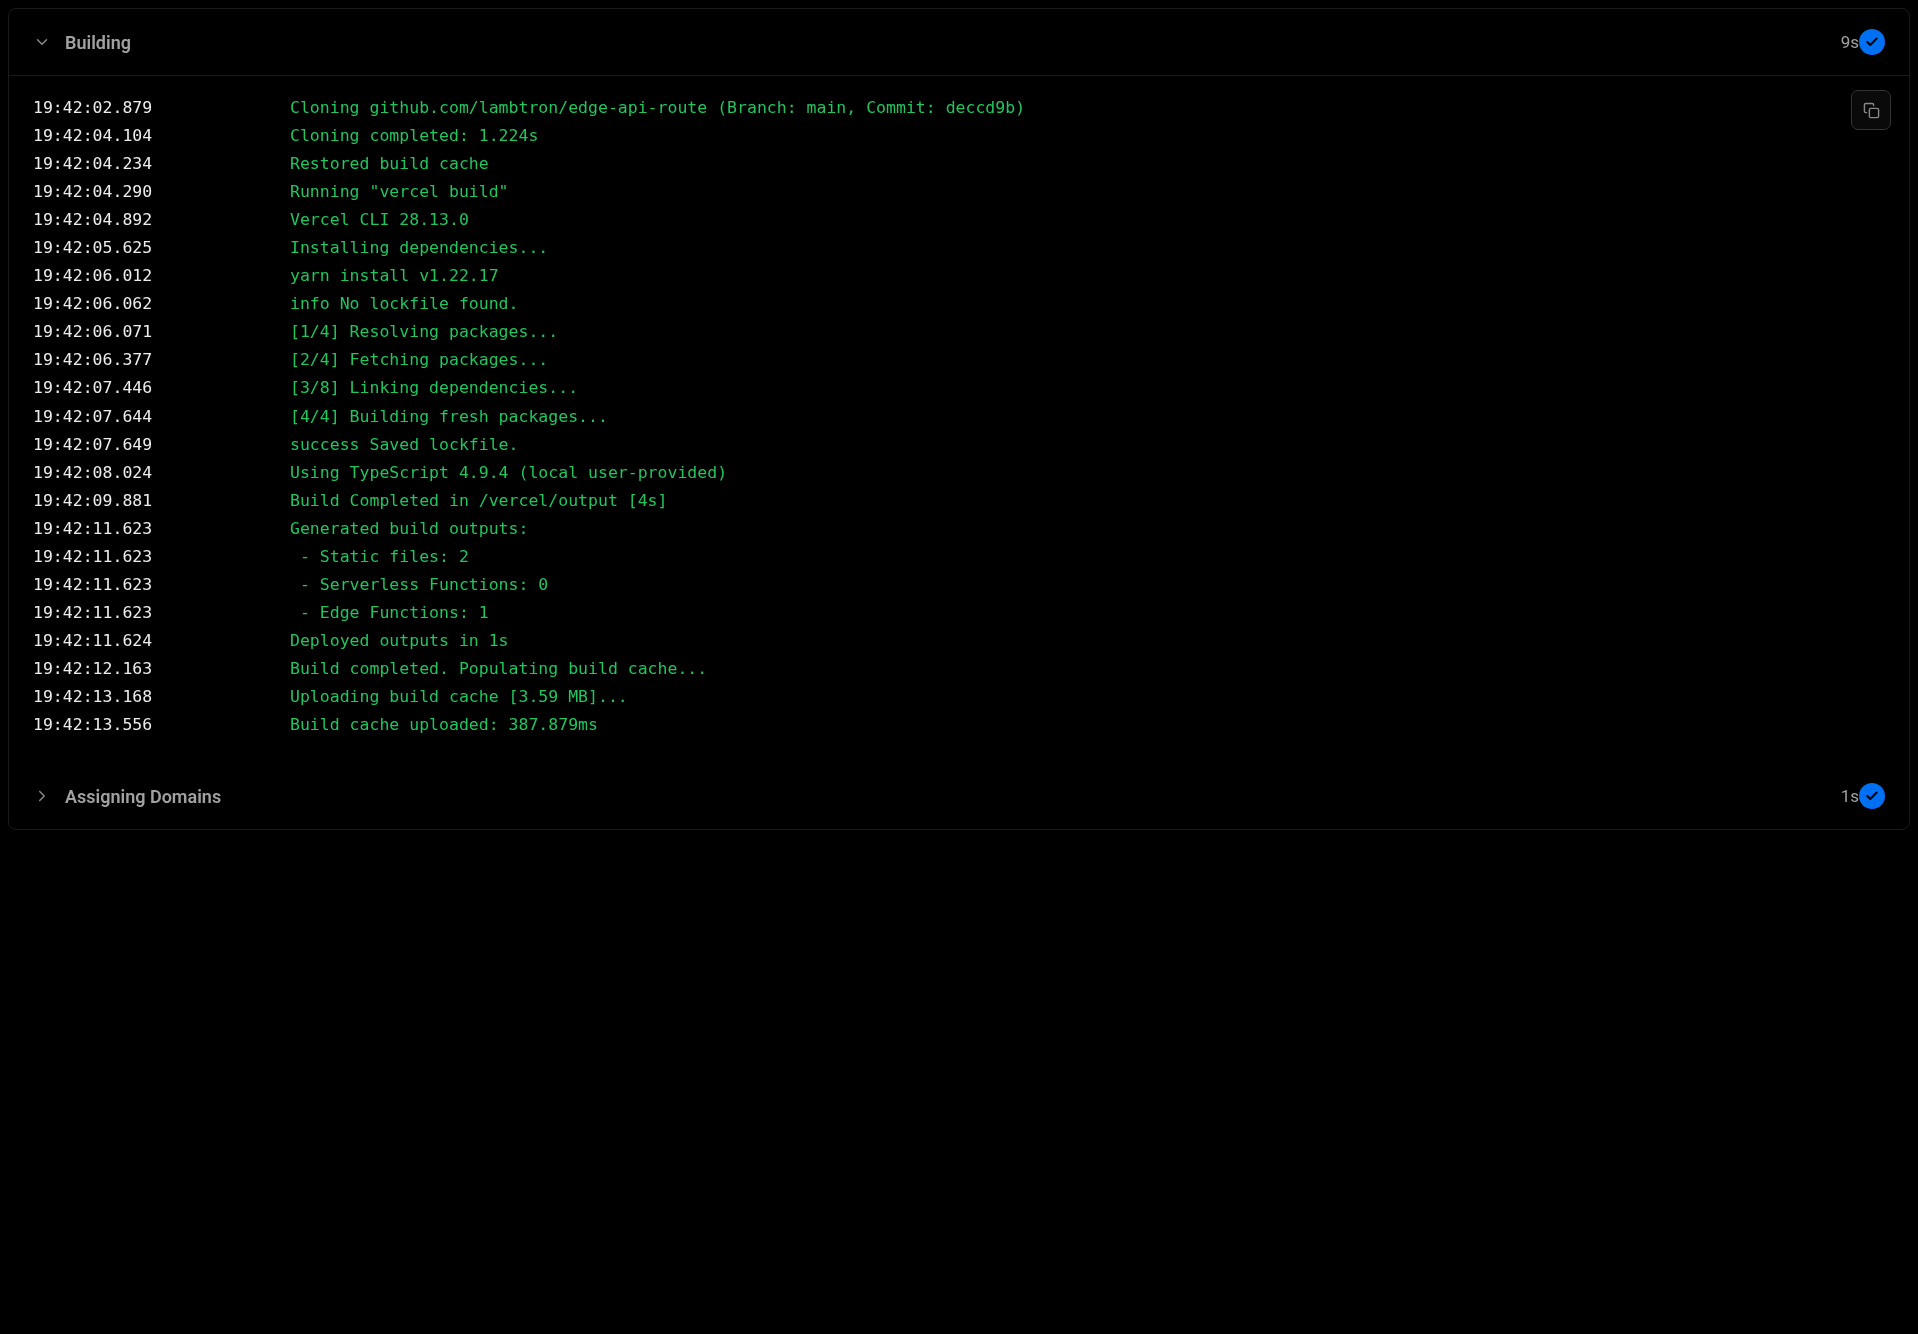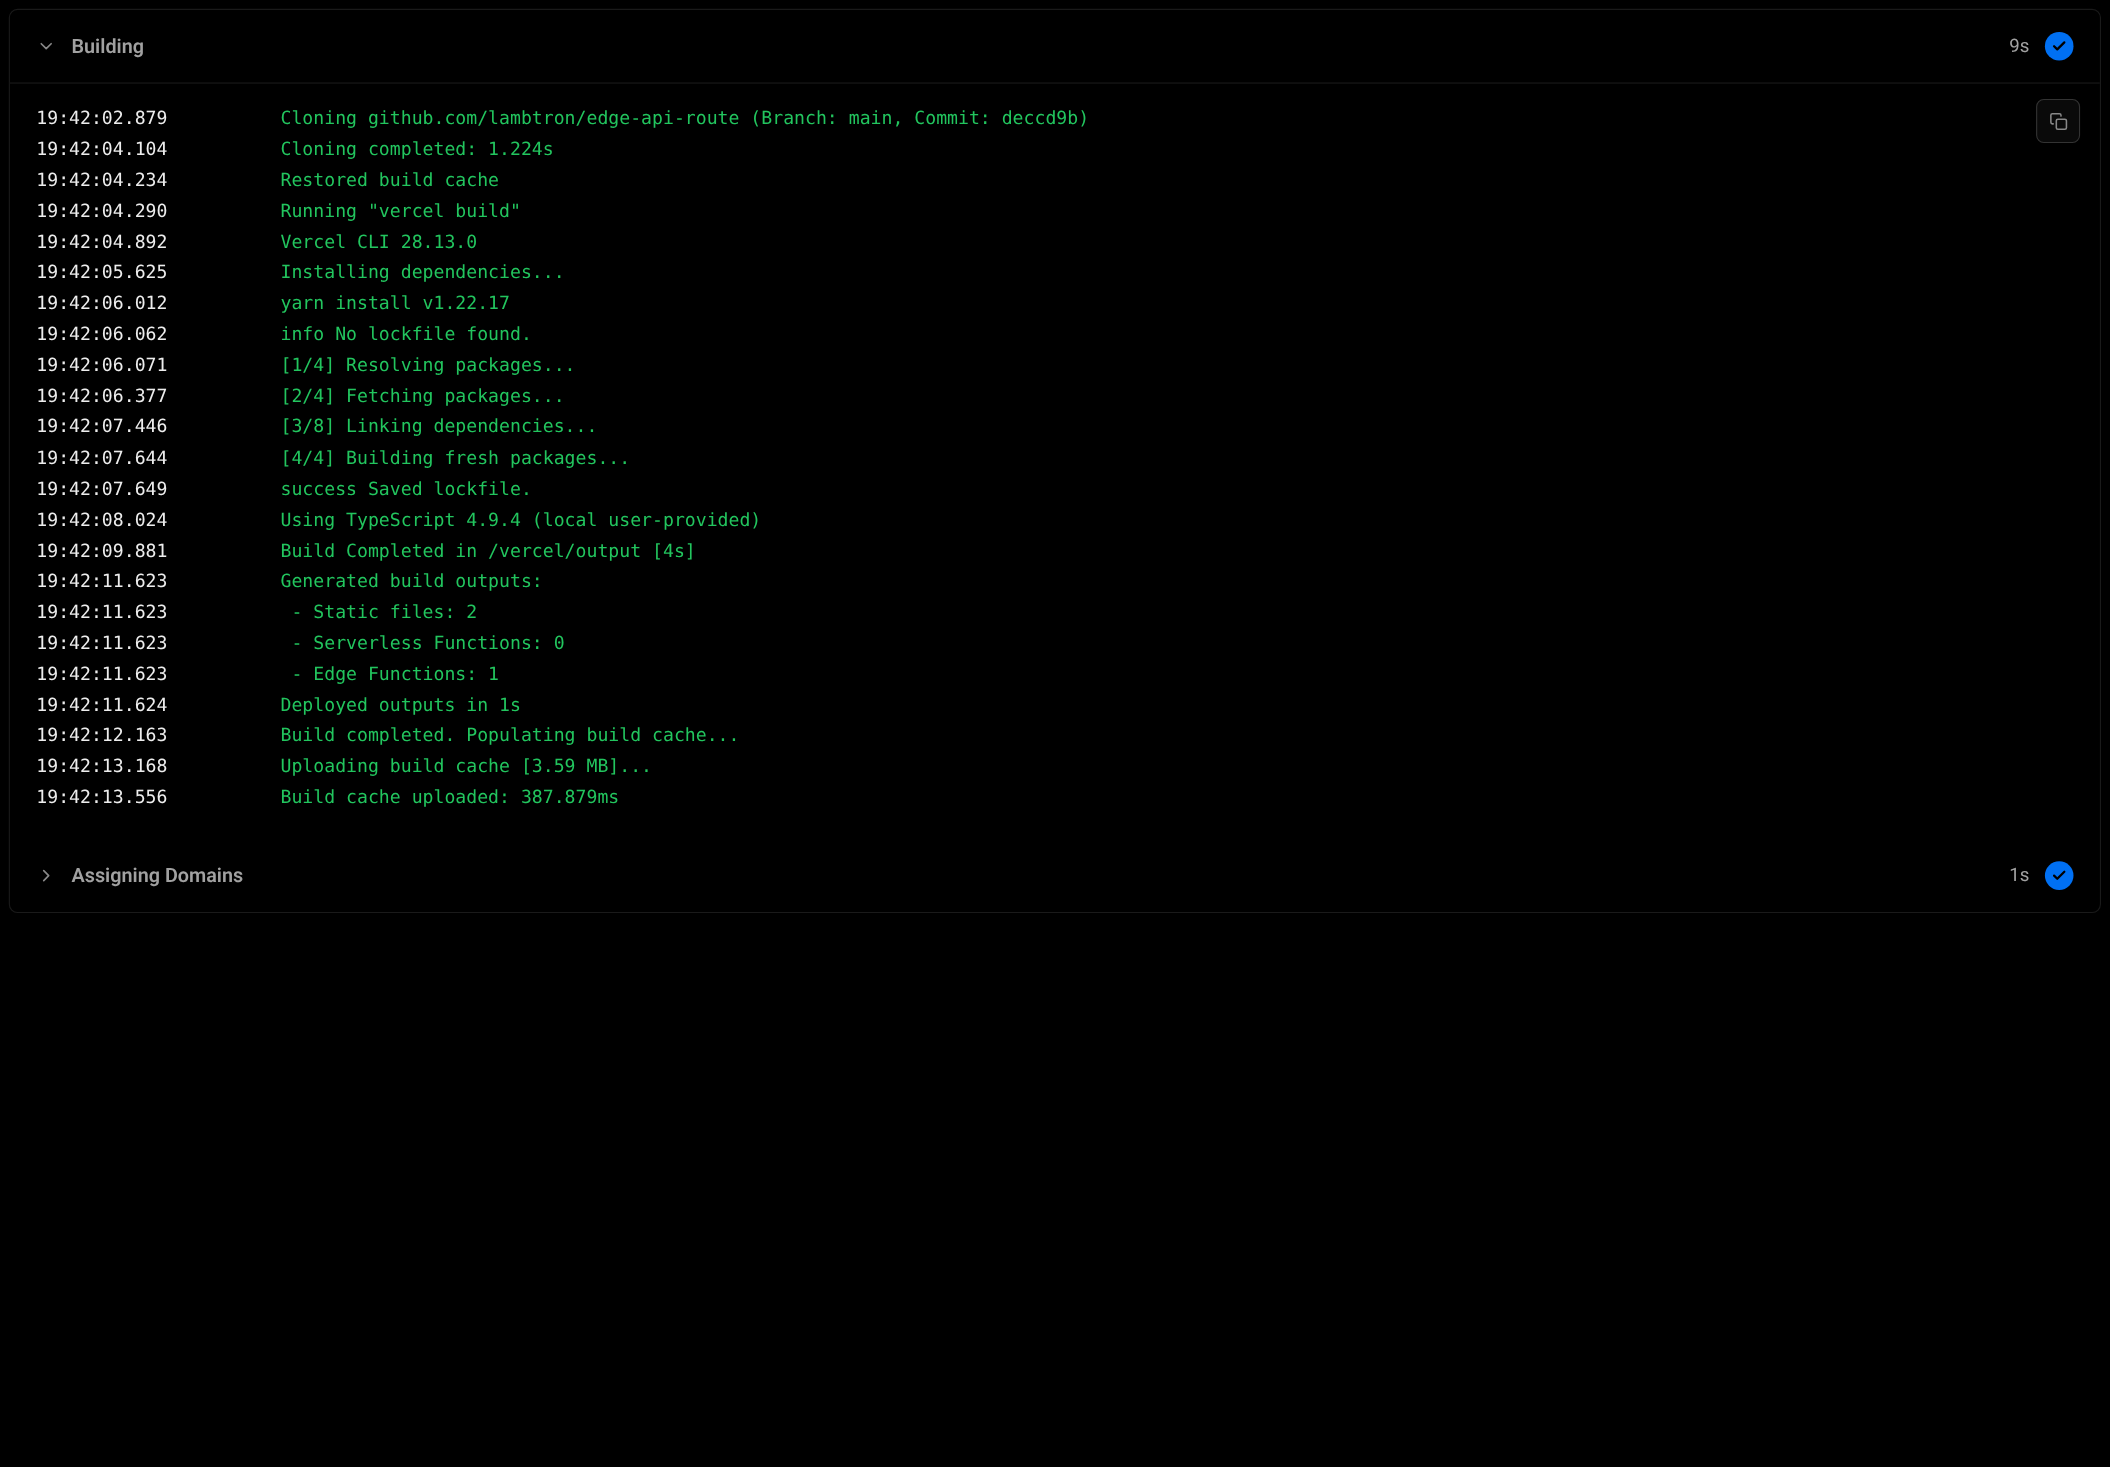--- a/index.html
+++ b/index.html
@@ -43,21 +43,20 @@
     
     .section-header-left {
       display: flex;
       align-items: center;
       gap: 14px;
     }
     
     .section-header-right {
       display: flex;
       align-items: center;
-      gap: 14px;
       margin-left: 28px;
     }
     
     .chevron {
       width: 18px;
       height: 18px;
       display: flex;
       align-items: center;
       justify-content: center;
       color: #888;
@@ -130,20 +129,21 @@
     
     .copy-button svg {
       width: 17px;
       height: 17px;
     }
     
     .log-line {
       display: flex;
       white-space: pre;
       color: #ededed;
+      gap: 35px;
     }
     
     .log-timestamp {
       color: #ededed;
       min-width: 200px;
     }
     
     .log-message {
       color: #22c55e;
       margin-left: 22px;

